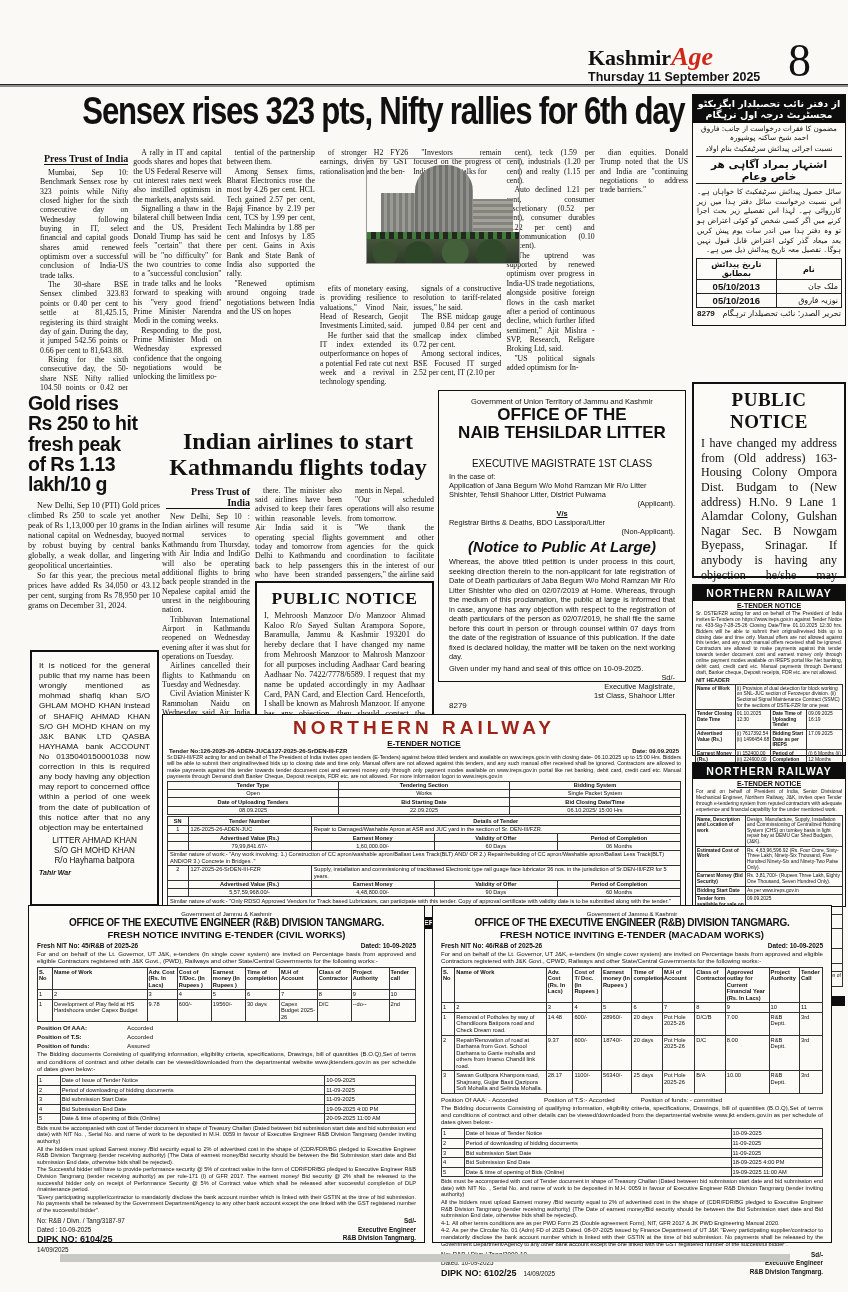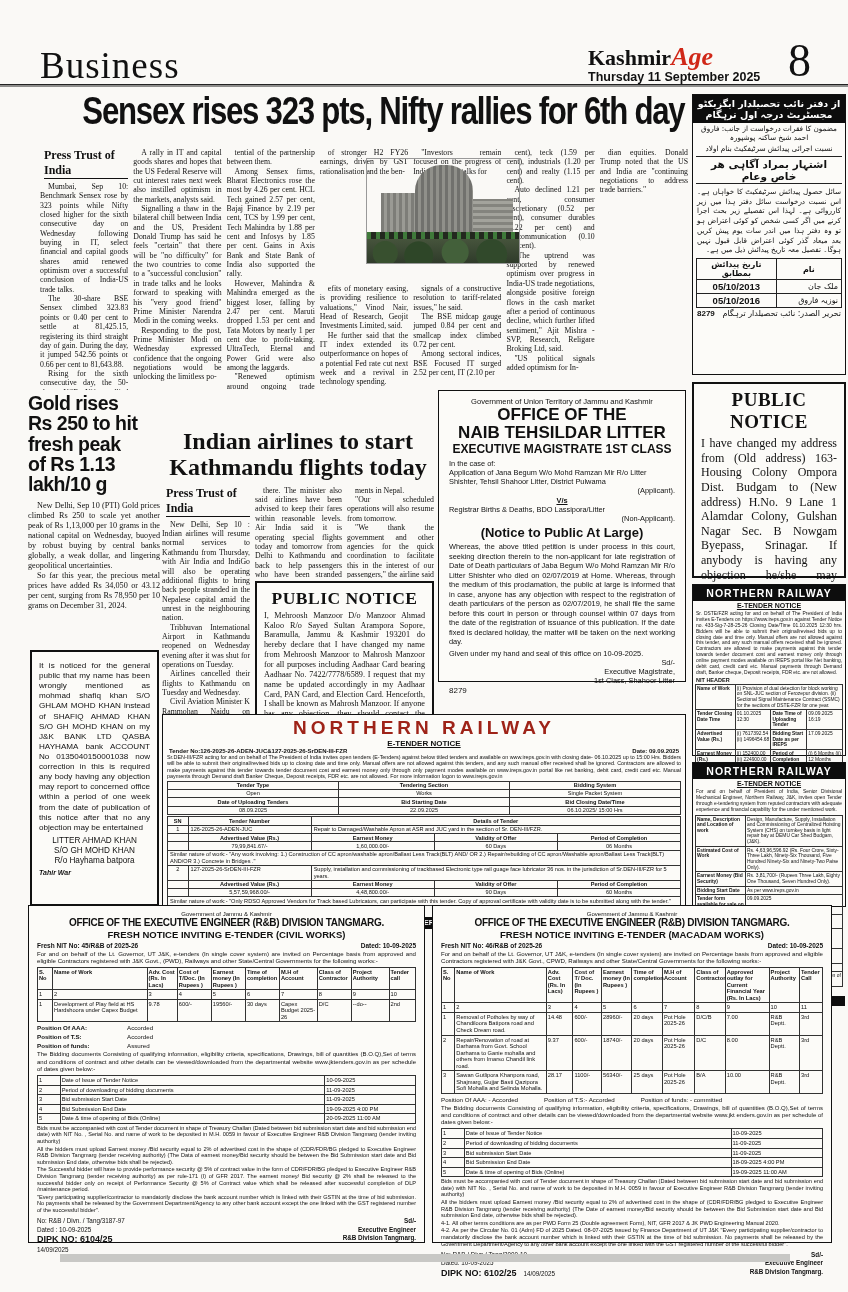--- a/index.html
+++ b/index.html
@@ -24,22 +24,22 @@
   .pageno { left:788px; top:34px; font-size:46px; }
   .head-rule { left:0; top:84px; width:848px; height:3px; background:#8e8e8c; border-top:1px solid #222; }
 
   
   .lead-headline { left:80px; top:90px; width:740px; font-family:"Liberation Sans",sans-serif;
                    font-weight:900; font-size:38px; letter-spacing:-1.5px; text-align:center;
                    transform:scaleX(0.82); transform-origin:left center; white-space:nowrap; }
   .lead-cols { left:40px; top:148px; width:648px; height:242px; display:flex; gap:5px; overflow:hidden; }
   .lead-col { flex:1 1 0; overflow:hidden; }
   .lead-col p, .air-col p { font-size:7.8px; line-height:1.2; text-align:justify; text-indent:8px; }
-  .byline { font-size:12px; font-weight:bold; border-bottom:1px solid #111; display:inline-block;
-            margin:0 0 3px 4px; }
+  .byline { font-size:10px; font-weight:bold; border-bottom:1px solid #111; display:inline-block;
+            margin:0 0 3px 4px;text-align:right; }
   .ph-spacer { height:108px; }
   .photo { left:366px; top:158px; width:154px; height:106px; border:1px solid #999;
            background:linear-gradient(#dcdcd6 0%, #cncn 0%, #c9c9c2 60%, #b4b9ab 100%); overflow:hidden; }
   .photo .bldg { position:absolute; left:48px; top:6px; width:58px; height:78px;
            background:repeating-linear-gradient(90deg,#71716d 0 3px,#90908a 3px 6px);
            border-radius:26px 26px 0 0; }
   .photo .wing { position:absolute; left:14px; top:34px; width:40px; height:50px;
            background:repeating-linear-gradient(90deg,#7d7d78 0 3px,#9a9a94 3px 6px); }
   .photo .wing2 { position:absolute; left:102px; top:40px; width:44px; height:44px;
            background:repeating-linear-gradient(0deg,#84847e 0 3px,#a3a39c 3px 6px); }
@@ -47,21 +47,21 @@
            background-image:repeating-linear-gradient(90deg,#3f7a3a 0 4px,#23281f 4px 9px); }
   .photo .trees { position:absolute; left:0; bottom:0; width:100%; height:24px;
            background:radial-gradient(circle at 12% 60%, #38502f 0 12px, transparent 13px),
                       radial-gradient(circle at 34% 70%, #2e4628 0 14px, transparent 15px),
                       radial-gradient(circle at 58% 55%, #43603a 0 13px, transparent 14px),
                       radial-gradient(circle at 82% 65%, #31492b 0 15px, transparent 16px),
                       linear-gradient(#46543c,#2f3b2a); }
 
   
   .box { border:1px solid #111; background:#fcfbf8; }
-  .ad { left:692px; top:94px; width:154px; height:281px; padding:0; }
+  .ad { left:692px; top:94px; width:154px; height:232px; padding:0; }
   .ad-head { background:#0d0d0d; color:#fff; font-size:9.5px; font-weight:bold; padding:3px 2px; text-align:center; }
   .ad-line { font-size:7.3px; padding:1px 4px; text-align:center; }
   .ad-title { font-size:10.5px; font-weight:bold; text-align:center; border-top:1px solid #222;
               border-bottom:1px solid #222; margin:2px 3px; padding:1px; }
   .ad-body { font-size:7.2px; line-height:1.35; padding:1px 4px; text-align:justify; }
   .ad-table { width:146px; margin:2px auto 0; border-collapse:collapse; }
   .ad-table td, .ad-table th { border:1px solid #222; font-size:8px; padding:1px 3px; }
   .ad-table .date { font-family:"Liberation Sans",sans-serif; font-weight:bold; font-size:9.5px;
                     direction:ltr; text-align:center; }
   .ad-foot { display:flex; justify-content:space-between; padding:1px 4px; font-size:8px; }
@@ -110,23 +110,23 @@
   .air-right-cols { display:flex; gap:5px; height:92px; overflow:hidden; }
   .air-right-cols > div { flex:1 1 0; }
   .pn-mid { width:179px; height:165px; margin-top:3px; }
   .pn-mid .pn-head { font-size:17.5px; }
   .pn-mid .pn-body { font-size:8.2px; line-height:1.2; margin-top:2px; text-align:justify; }
   .pn-mid .pn-ref { text-align:right; }
 
   .teh { left:438px; top:390px; width:248px; height:292px; padding:6px 10px; }
   .teh-gov { font-size:7.6px; text-align:center; font-family:"Liberation Sans",sans-serif; }
   .teh-t1 { font-size:17px; font-weight:900; text-align:center; font-family:"Liberation Sans",sans-serif; line-height:1.05; }
-  .teh-t3 { font-size:12px; font-weight:700; text-align:center; font-family:"Liberation Sans",sans-serif; }
+  .teh-t3 { font-size:10px; font-weight:400; text-align:center; font-family:"Liberation Sans",sans-serif;margin-top:16px; }
   .teh small, .teh .sm { font-size:7.4px; font-family:"Liberation Sans",sans-serif; line-height:1.25; display:block; }
-  .teh-notice { font-size:13px; font-weight:900; text-align:center; font-family:"Liberation Sans",sans-serif; margin:2px 0; }
+  .teh-notice { font-size:15px; font-weight:900; text-align:center; font-family:"Liberation Sans",sans-serif; margin:2px 0;font-style:italic; }
   .teh-body { font-size:7.4px; line-height:1.28; text-align:justify; font-family:"Liberation Sans",sans-serif; }
   .teh-sig { font-size:7.4px; text-align:right; font-family:"Liberation Sans",sans-serif; line-height:1.25; }
   .teh-ref { font-size:8px; font-family:"Liberation Sans",sans-serif; }
 
   .railw { left:162px; top:714px; width:524px; height:192px; padding:2px 4px; font-family:"Liberation Sans",sans-serif; }
   .railw-title { font-size:19px; font-weight:900; letter-spacing:4px; text-align:center; color:#9e2318; }
   .railw-sub { font-size:8px; font-weight:bold; text-align:center; text-decoration:underline; }
   .railw-meta { display:flex; justify-content:space-between; font-size:6px; font-weight:bold; padding:0 2px; }
   .railw-para { font-size:5.4px; line-height:1.18; text-align:justify; }
   .railw-tbl { width:100%; border-collapse:collapse; table-layout:fixed; margin-top:1px; }
@@ -158,21 +158,20 @@
   .t-foot .l { font-size:6.3px; line-height:1.3; }
   .t-foot .dipk { font-size:9px; font-weight:900; }
   .t-foot .r { font-size:6.3px; font-weight:bold; text-align:right; line-height:1.3; }
   .foot-rule { left:60px; top:1254px; width:730px; height:8px; background:#c8c8c5; }
 </style>
 </head>
 <body>
 
 <div class="page">
 
-  <div class="abs biz-title serif">Business</div>
   <div class="abs brand serif">
     <span class="k">Kashmir</span><span class="a">Age</span>
   </div>
   <div class="abs brand-date sans">Thursday 11 September 2025</div>
   <div class="abs pageno serif">8</div>
   <div class="abs head-rule"></div>
 
   <div class="abs lead-headline">Sensex rises 323 pts, Nifty rallies for 6th day</div>
 
   <div class="abs lead-cols">
@@ -185,21 +184,20 @@
         </div>
     </div>
     <div class="lead-col">
         <p>A rally in IT and capital goods shares and hopes that the US Federal Reserve will cut interest rates next week also instilled optimism in the markets, analysts said.</p>
         <p>Signalling a thaw in the bilateral chill between India and the US, President Donald Trump has said he feels "certain" that there will be "no difficulty" for the two countries to come to a "successful conclusion" in trade talks and he looks forward to speaking with his "very good friend" Prime Minister Narendra Modi in the coming weeks.</p>
         <p>Responding to the post, Prime Minister Modi on Wednesday expressed confidence that the ongoing negotiations would be unlocking the limitless po-</p>
       </div>
     <div class="lead-col">
         <p>tential of the partnership between them.</p>
         <p>Among Sensex firms, Bharat Electronics rose the most by 4.26 per cent. HCL Tech gained 2.57 per cent, Bajaj Finance by 2.19 per cent, TCS by 1.99 per cent, Tech Mahindra by 1.88 per cent and Infosys by 1.85 per cent. Gains in Axis Bank and State Bank of India also supported the rally.</p>
-        <p>However, Mahindra &amp; Mahindra emerged as the biggest loser, falling by 2.47 per cent. Maruti dropped 1.53 per cent and Tata Motors by nearly 1 per cent due to profit-taking. UltraTech, Eternal and Power Grid were also among the laggards.</p>
         <p>"Renewed optimism around ongoing trade negotiations between India and the US on hopes</p>
       </div>
     <div class="lead-col">
       <div>
           <p>of stronger H2 FY26 earnings, driven by GST rationalisation and the ben-</p>
         </div>
       <div class="ph-spacer"></div>
       <div>
           <p>efits of monetary easing, is providing resilience to valuations," Vinod Nair, Head of Research, Geojit Investments Limited, said.</p>
           <p>He further said that the IT index extended its outperformance on hopes of a potential Fed rate cut next week and a revival in technology spending.</p>

